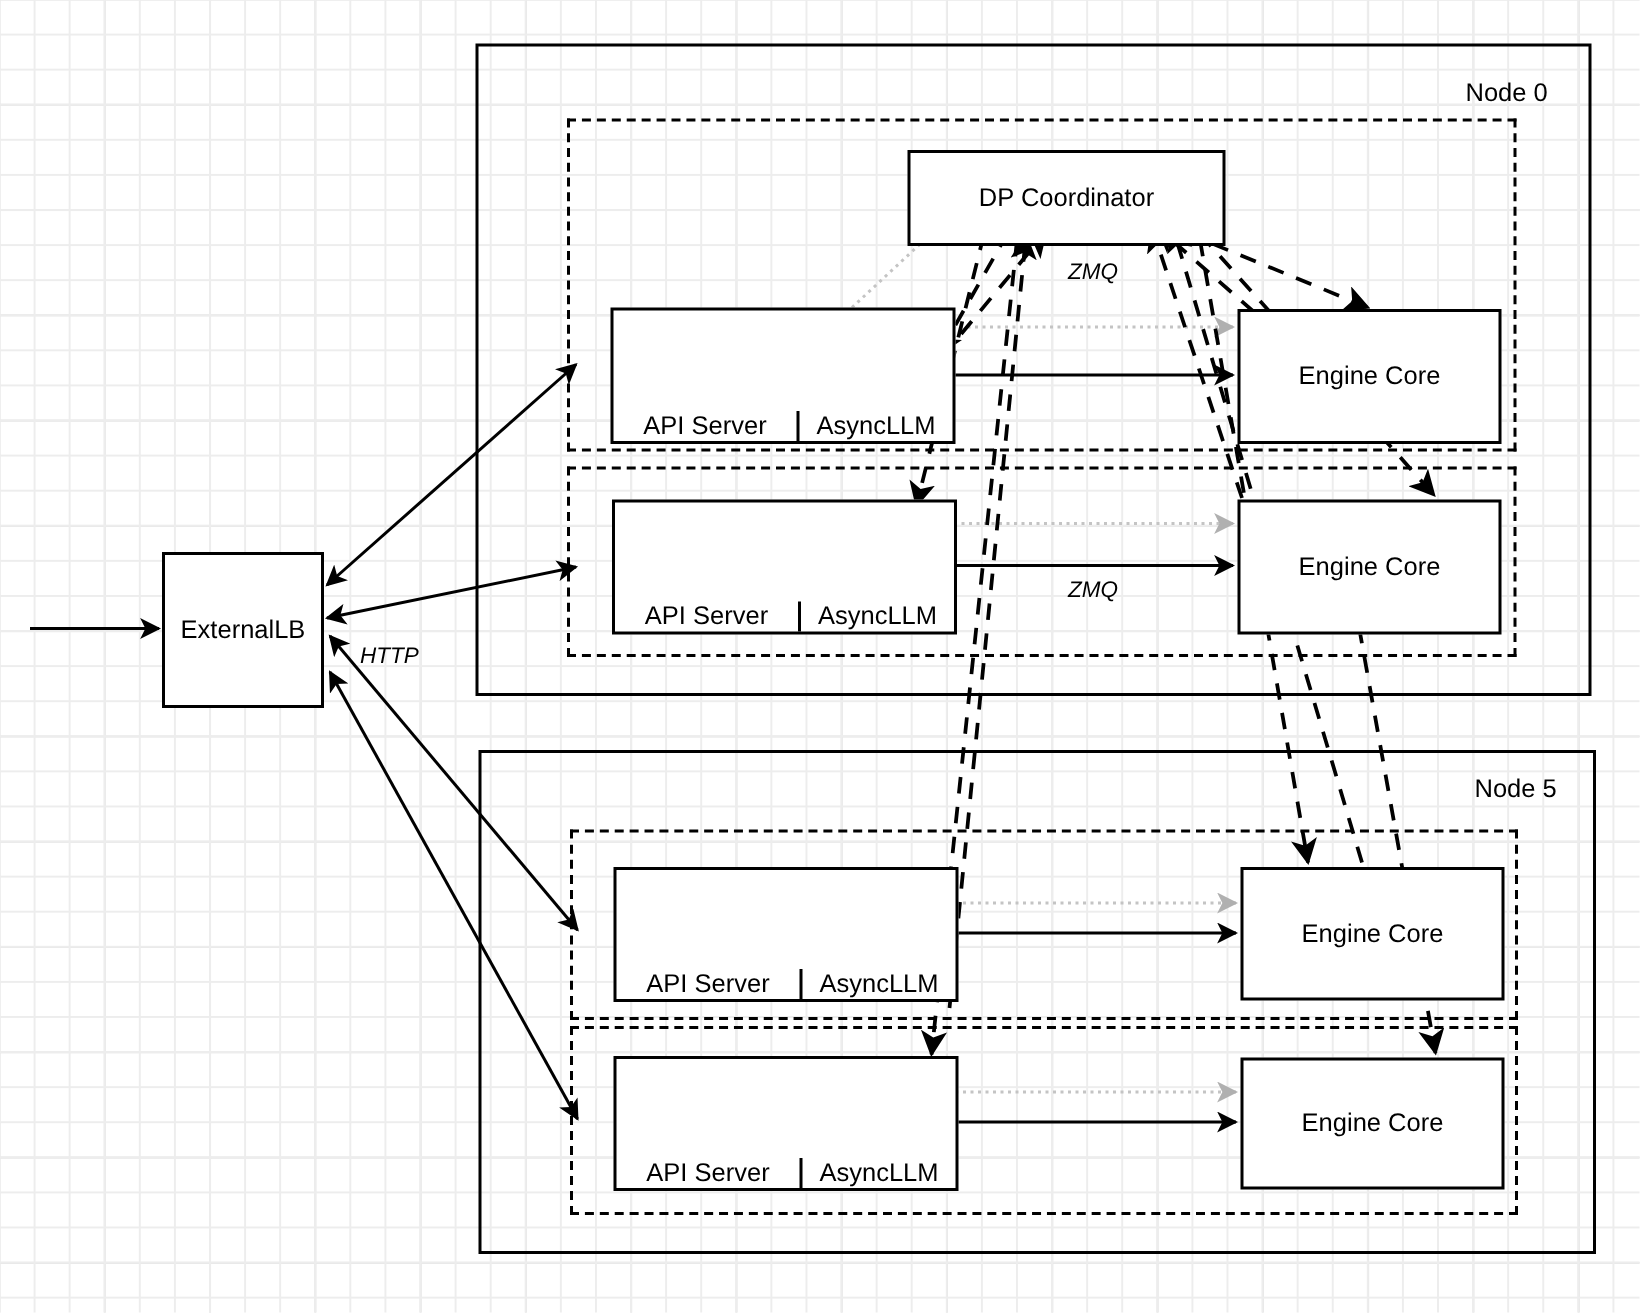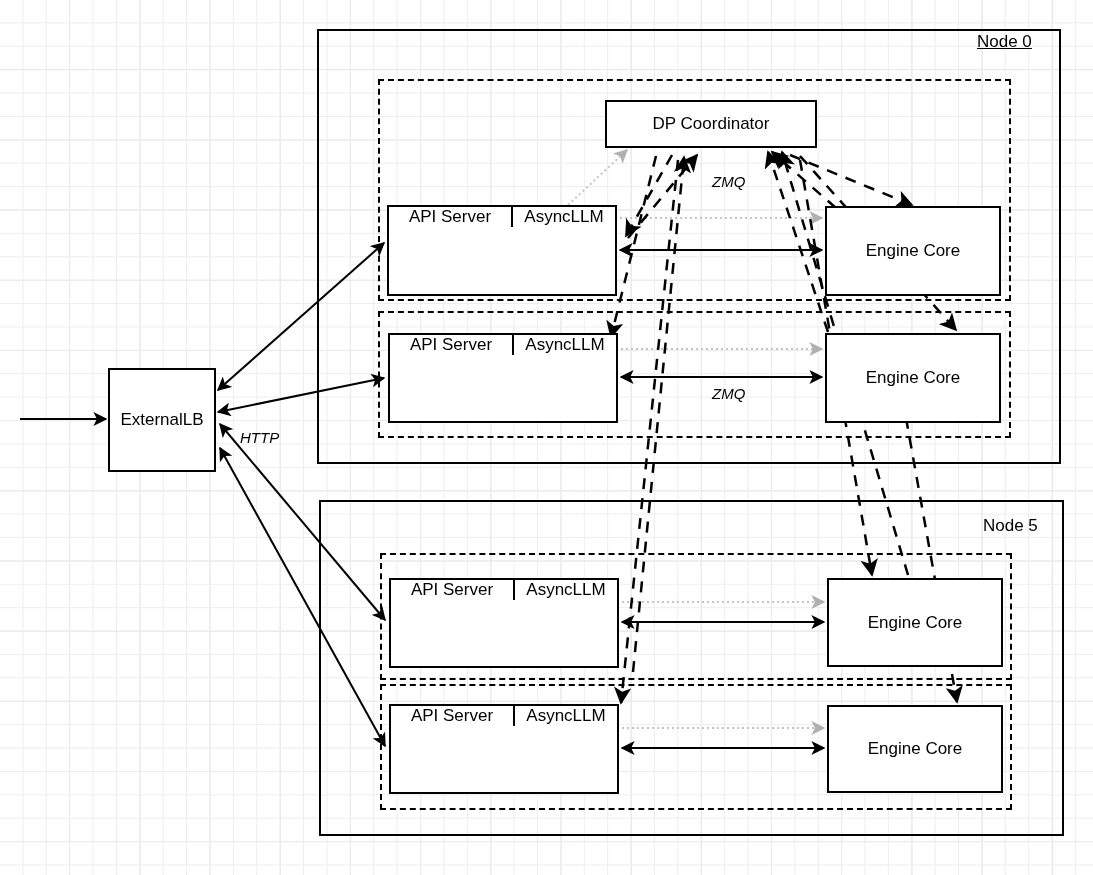--- a/index.html
+++ b/index.html
@@ -68,21 +68,22 @@
     box-sizing: border-box;
     border: 2px dashed #000000;
     background: transparent;
   }
   .split-box {
     position: absolute;
     box-sizing: border-box;
     background: #ffffff;
     border: 2px solid #000000;
     display: flex;
-    align-items: flex-start;
+    align-items: flex-end;
+    margin-left: 20px;
   }
   .split-cell {
     flex: 1 1 auto;
     display: flex;
     align-items: center;
     justify-content: center;
     font-size: 17px;
     color: #000000;
     white-space: nowrap;
   }
@@ -176,25 +177,25 @@
   </svg>
 
   <div class="box" style="left:108px; top:368px; width:108px; height:104px; flex-direction:row;">
     <span class="lb-line1">External</span>
     <span class="lb-line2">LB</span>
   </div>
 
   <div class="edge-label" style="left:240px; top:429px;">HTTP</div>
 
   <div class="node-box" style="left:317px; top:29px; width:744px; height:435px;"></div>
-  <div class="node-label" style="left:977px; top:32px;text-decoration:underline;">Node 0</div>
+  <div class="node-label" style="left:977px; top:52px;">Node 0</div>
 
   <div class="dashed-group" style="left:378px; top:79px; width:633px; height:222px;"></div>
 
-  <div class="box" style="left:605px; top:100px; width:212px; height:48px;">
+  <div class="box" style="left:605px; top:100px; width:212px; height:64px;">
     <span>DP Coordinator</span>
   </div>
 
   <div class="edge-label" style="left:712px; top:173px;">ZMQ</div>
 
   <div class="split-box" style="left:387px; top:205px; width:230px; height:91px;">
     <div class="split-cell left">
       <span>API Server</span>
     </div>
     <div class="split-cell">

